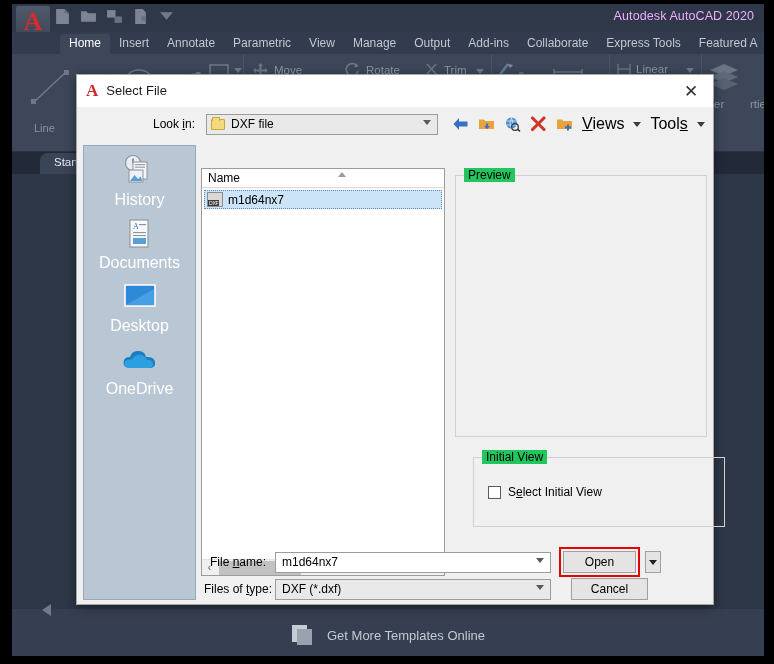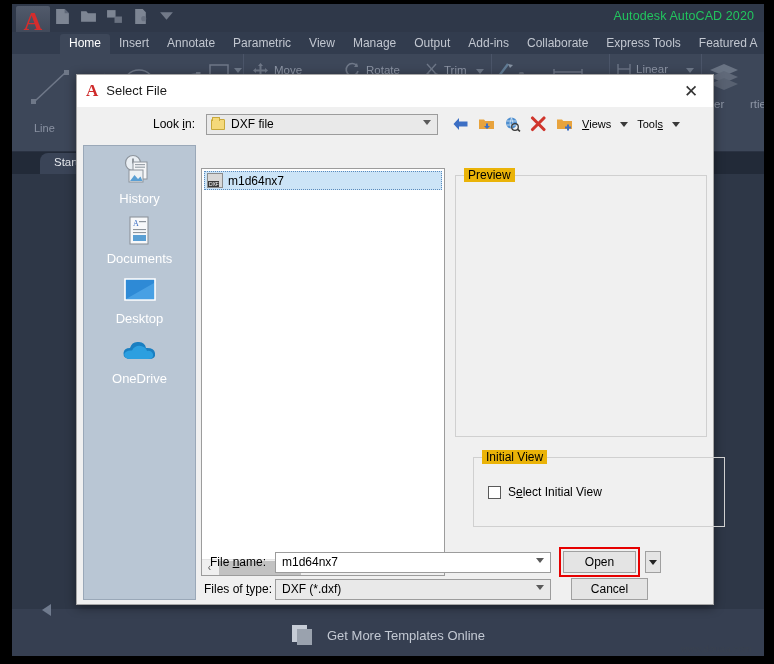--- a/index.html
+++ b/index.html
@@ -32,21 +32,21 @@
     position: absolute; left: 0; top: 0; width: 752px; height: 28px;
     background: #2f3849;
   }
   .qat {
     position: absolute; left: 42px; top: 4px;
     display: flex; align-items: center; gap: 9px;
   }
   .qat .qicon { width: 17px; height: 17px; opacity: .62; }
   .app-title {
     position: absolute; right: 10px; top: 5px;
-    color: #22c55e; font-size: 12.5px;
+    color: #f0abfc; font-size: 12.5px;
     letter-spacing: .1px;
   }
   
   .alogo {
     position: absolute; left: 4px; top: 2px;
     width: 34px; height: 34px;
     background: linear-gradient(180deg,#515a6b 0%, #3d4555 100%);
     border-radius: 2px;
     display: flex; align-items: center; justify-content: center;
   }
@@ -178,37 +178,37 @@
   }
   .lookin-combo .lv { margin-left: 6px; font-size: 12px; color: #000; }
   .combo-arrow {
     position: absolute; right: 6px; top: 5px;
     width: 0; height: 0;
     border-left: 4px solid transparent; border-right: 4px solid transparent;
     border-top: 5px solid #5a5a5a;
   }
   .tb-icons { margin-left: 14px; display: flex; align-items: center; gap: 9px; }
   .tb-ico { width: 17px; height: 16px; position: relative; }
-  .tb-text { font-size: 11px; color: #000; }
+  .tb-text { font-size: 16px; color: #000; }
   .tb-caret {
     width: 0;height:0;border-left:4px solid transparent;border-right:4px solid transparent;
     border-top:5px solid #3a3a3a;
   }
 
   
   .places {
     position: absolute; left: 6px; top: 70px;
     width: 113px; height: 455px;
     background: #b9c6d4; border: 1px solid #9aa8b8;
   }
   .place {
     margin-top: 6px; display: flex; flex-direction: column; align-items: center;
   }
   .place .pico { width: 40px; height: 38px; display:flex; align-items:center; justify-content:center;}
-  .place .plbl { font-size: 13px; color: #ffffff; margin-top: 1px; }
+  .place .plbl { font-size: 16px; color: #ffffff; margin-top: 1px; }
 
   
   .filelist {
     position: absolute; left: 124px; top: 93px;
     width: 244px; height: 408px;
     background: #ffffff; border: 1px solid #9c9c9c;
   }
   .colhdr {
     height: 19px; background: #ffffff; border-bottom: 1px solid #dcdcdc;
     display: flex; align-items: center; position: relative;
@@ -244,21 +244,21 @@
   .hs-thumb {
     position: absolute; left: 2px; top: 1px; width: 82px; height: 14px;
     background: #c2c2c2;
   }
 
   
   .grp {
     position: absolute; border: 1px solid #d0d0d0;
   }
   .grp > .cap {
-    position: absolute; left: 8px; top: -8px; background: #eab308;
+    position: absolute; left: 8px; top: -8px; background: #22c55e;
     padding: 0 4px; font-size: 12px; color: #000;
   }
   .preview-grp { left: 378px; top: 100px; width: 252px; height: 262px; }
   .initial-grp { left: 378px; top: 382px; width: 252px; height: 70px; margin-left: 18px; }
   .chk-row {
     position: absolute; left: 14px; top: 27px;
     display: flex; align-items: center; gap: 7px;
   }
   .chkbox {
     width: 13px; height: 13px; background: #fff; border: 1px solid #5a5a5a;
@@ -576,20 +576,24 @@
           <svg width="38" height="26" viewBox="0 0 38 26">
             <path d="M10 21 Q2 21 2.5 15 Q3 10 9 10 Q11 3 18 4 Q24 4.5 25 10 Q33 9.5 34 15 Q35 21 28 21 z" fill="#1a7fc1"></path>
             <path d="M10 21 Q3 21 3.2 16 Q5 12 11 12.5 Q14 7 20 8 Q25 9 26 13 Q30 12 32 16 Q33 21 27 21z" fill="#2c9fe0"></path>
           </svg>
         </div>
         <div class="plbl">OneDrive</div>
       </div>
     </div>
 
     <div class="filelist">
+      <div class="colhdr">
+        <div class="cn">Name</div>
+        <div class="sortcaret"></div>
+      </div>
       <div class="filerow">
         <div class="dxfico">
           <div class="tag">DXF</div>
         </div>
         <div class="fname">m1d64nx7</div>
       </div>
       <div class="hscroll">
         <div class="hs-arrow">‹</div>
         <div class="hs-track">
           <div class="hs-thumb"></div>

